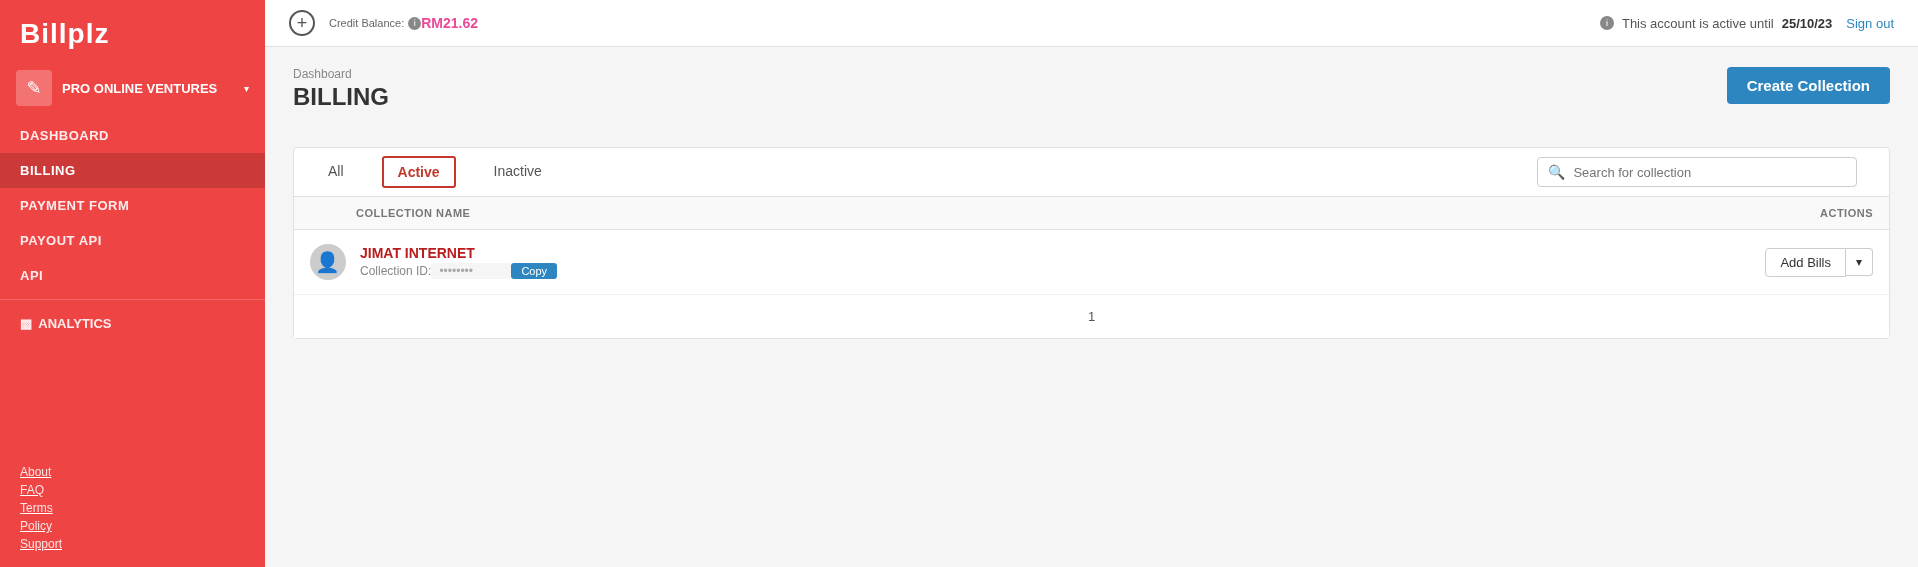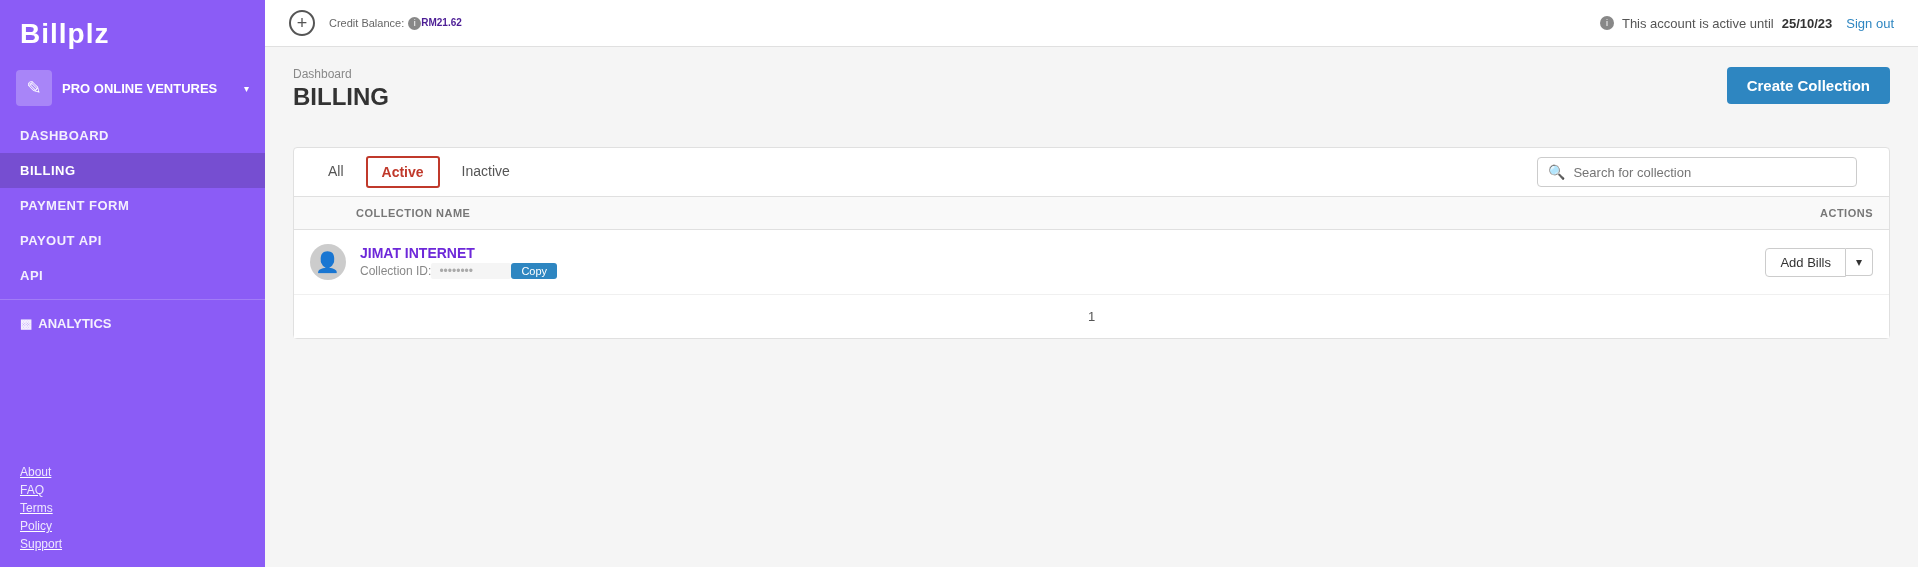--- a/index.html
+++ b/index.html
@@ -2,21 +2,21 @@
 <html><head>
   <meta charset="utf-8">
   <style>
     * { box-sizing: border-box; margin: 0; padding: 0; }
     body { font-family: 'Helvetica Neue', Arial, sans-serif; display: flex; height: 567px; overflow: hidden; }
 
     
     #sidebar {
       width: 265px;
       min-width: 265px;
-      background: #8b5cf6;
+      background: #ef4444;
       color: #fff;
       display: flex;
       flex-direction: column;
       height: 567px;
     }
     #sidebar .brand {
       padding: 18px 20px 12px;
       font-size: 28px;
       font-weight: 700;
       color: #fff;
@@ -110,21 +110,21 @@
       display: flex; align-items: center; gap: 4px;
     }
     .credit-label .info-icon {
       width: 13px; height: 13px;
       border-radius: 50%;
       background: #888;
       color: #fff;
       font-size: 9px;
       display: flex; align-items: center; justify-content: center;
     }
-    .credit-amount { font-size: 10px; font-weight: 600; color: #4c1d95; }
+    .credit-amount { font-size: 14px; font-weight: 600; color: #ec4899; }
     .topbar-right {
       margin-left: auto;
       display: flex; align-items: center; gap: 8px;
       font-size: 13px; color: #555;
     }
     .topbar-right .info-icon-sm {
       width: 14px; height: 14px;
       border-radius: 50%; background: #888; color: #fff;
       font-size: 9px;
       display: flex; align-items: center; justify-content: center;
@@ -234,21 +234,21 @@
     .row-avatar {
       width: 36px; height: 36px;
       background: #ccc;
       border-radius: 50%;
       display: flex; align-items: center; justify-content: center;
       font-size: 20px; color: #fff;
       margin-right: 14px;
       flex-shrink: 0;
     }
     .row-info { flex: 1; }
-    .row-name { font-size: 14px; font-weight: 700; color: #6d28d9; }
+    .row-name { font-size: 14px; font-weight: 700; color: #b91c1c; }
     .row-id-row {
       display: flex; align-items: center; gap: 0; margin-top: 2px;
     }
     .row-id-label { font-size: 12px; color: #888; }
     .row-id-value {
       font-size: 12px; color: #aaa;
       background: #f5f5f5;
       padding: 1px 8px;
       border-radius: 2px;
       min-width: 80px;
@@ -351,21 +351,21 @@
       <div>
         <div class="page-breadcrumb">Dashboard</div>
         <div class="page-title">BILLING</div>
       </div>
       <button class="create-btn">Create Collection</button>
     </div>
 
     <div class="content-card">
 
       <div style="display:flex; align-items:center; border-bottom:1px solid #e0e0e0; padding: 0 16px;">
-        <div class="tabs-row" style="border-bottom:none; padding:0; gap:0;text-align:center;">
+        <div class="tabs-row" style="border-bottom:none; padding:0; gap:16px;text-align:center;">
           <div class="tab-item">All</div>
           <div class="tab-item active" style="border:2px solid #c0392b; border-radius:3px; color:#c0392b; font-weight:700; margin:8px 4px; padding:6px 14px; border-bottom:2px solid #c0392b;">Active</div>
           <div class="tab-item">Inactive</div>
         </div>
         <div class="search-container">
           <div class="search-box">
             <span class="search-icon">🔍</span>
             <input type="text" placeholder="Search for collection" style="">
           </div>
         </div>

